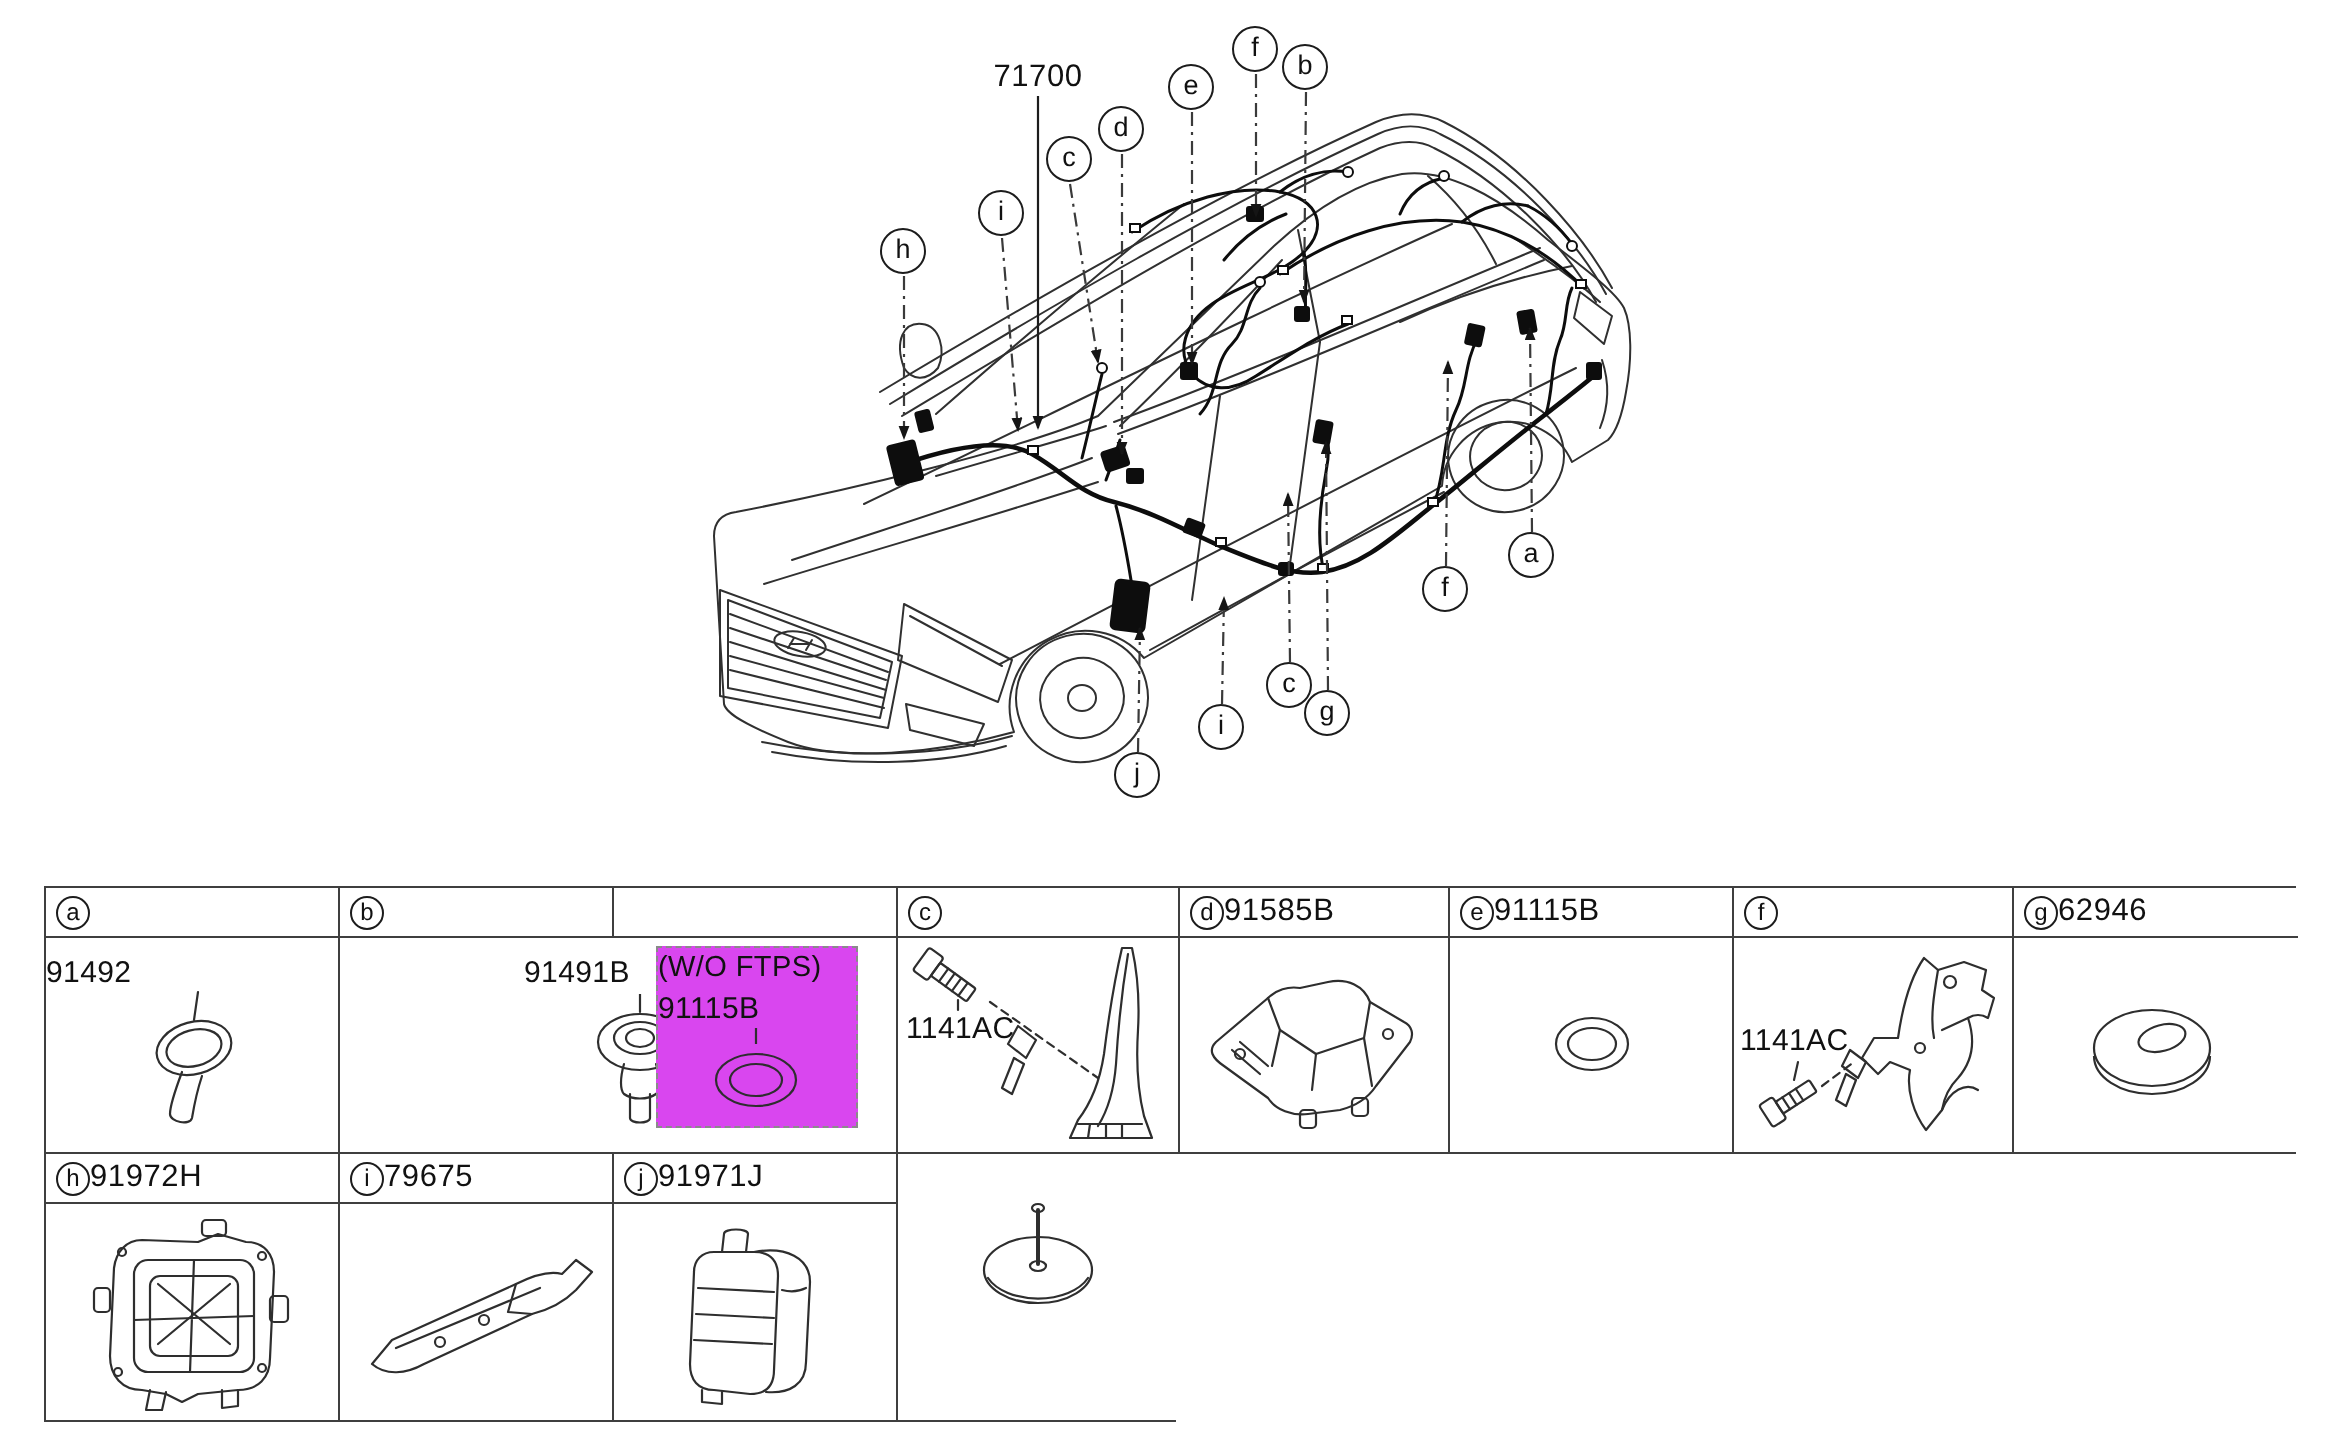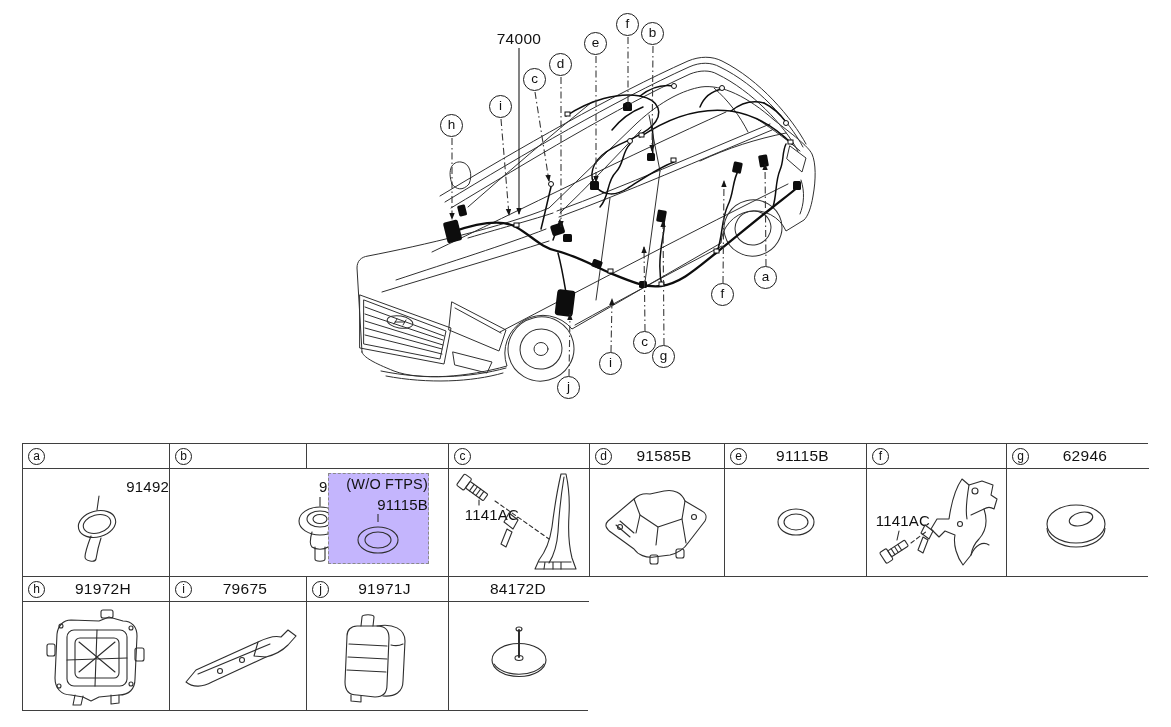--- a/index.html
+++ b/index.html
@@ -20,24 +20,24 @@
     grid-template-columns:146px 137px 142px 141px; }
   .cell { position:relative; border-left:1px solid #3f3f3f; display:flex; flex-direction:column; background:#fff; }
   .cell:first-child { border-left:none; }
   .hdr { height:25px; border-bottom:1px solid #3f3f3f; display:flex; align-items:center; flex:none; }
   .hsub { display:flex; align-items:center; height:100%; }
   .hsub.rest { flex:1; border-left:1px solid #3f3f3f; }
   .bdy { position:relative; flex:1; }
   .lc { display:inline-block; width:17px; height:17px; border:1px solid #1c1c1c; border-radius:50%;
     font-size:12px; line-height:15px; text-align:center; flex:none; }
   .hdr .lc { margin-left:5px; }
-  .hdr .pn { flex:1; text-align:center; font-size:15.5px; letter-spacing:.3px; padding-right:8px; }
-  .plabel { position:absolute; font-size:15px; letter-spacing:.2px; text-align:right; white-space:nowrap; }
+  .hdr .pn { flex:1; font-size:15.5px; letter-spacing:.3px; padding-right:8px; }
+  .plabel { position:absolute; font-size:15px; letter-spacing:.2px; text-align:left; white-space:nowrap; }
   .art { position:absolute; left:0; top:0; }
-  .dashbox { position:absolute; border:1.5px dashed #8a8a8a; background:#c4b5fd; }
+  .dashbox { position:absolute; border:1.5px dashed #8a8a8a; background:#d946ef; }
   svg { display:block; }
 </style>
 </head>
 <body>
 
 <div class="sheet">
 
   <div>
     <svg class="carart" width="1171" height="432" viewBox="0 0 1171 432">
       <defs>
@@ -151,21 +151,21 @@
         <path d="M766,266 L765,164" marker-end="url(#arw)"></path>
         <path d="M723,283 L724,181" marker-end="url(#arw)"></path>
         <path d="M664,345 L663,221" marker-end="url(#arw)"></path>
         <path d="M645,331 L644,247" marker-end="url(#arw)"></path>
         <path d="M611,352 L612,299" marker-end="url(#arw)"></path>
         <path d="M569,376 L570,314" marker-end="url(#arw)"></path>
       </g>
       <path d="M519,48 L519,214" fill="none" stroke="#1c1c1c" stroke-width="1.1" marker-end="url(#arw)"></path>
     </svg>
 
-    <div class="mainpn">74000</div>
+    <div class="mainpn">71700</div>
 
     <div class="callout" style="left:440px;top:114px">h</div>
     <div class="callout" style="left:489px;top:95px">i</div>
     <div class="callout" style="left:523px;top:68px">c</div>
     <div class="callout" style="left:549px;top:53px">d</div>
     <div class="callout" style="left:584px;top:32px">e</div>
     <div class="callout" style="left:616px;top:13px">f</div>
     <div class="callout" style="left:641px;top:22px">b</div>
     <div class="callout" style="left:754px;top:266px">a</div>
     <div class="callout" style="left:711px;top:283px">f</div>
@@ -391,23 +391,20 @@
             <path d="M46,24 L47,15 C47,12 59,12 59,15 L58,24"></path>
             <path d="M34,42 L72,44 M33,55 L72,57 M32,68 L71,70"></path>
             <path d="M88,42 C84,44 80,44 76,43"></path>
             <path d="M36,93 L36,99 L46,100 L46,94"></path>
           </g>
         </svg>
       </div>
     </div>
 
     <div class="cell">
-      <div class="hdr">
-        <span class="pn" style="padding-left:6px">84172D</span>
-      </div>
       <div class="bdy">
         <svg class="art" width="141" height="108" viewBox="0 0 141 108">
           <g fill="none" stroke="#2e2e2e" stroke-width="1.1" stroke-linecap="round">
             <ellipse cx="70" cy="58" rx="27" ry="16.5"></ellipse>
             <path d="M45,62 A27,16.5 0 0 0 95,62"></path>
             <path d="M70,55 L70,28" stroke-width="2"></path>
             <ellipse cx="70" cy="27" rx="3" ry="2"></ellipse>
             <ellipse cx="70" cy="56" rx="4" ry="2.5"></ellipse>
           </g>
         </svg>

